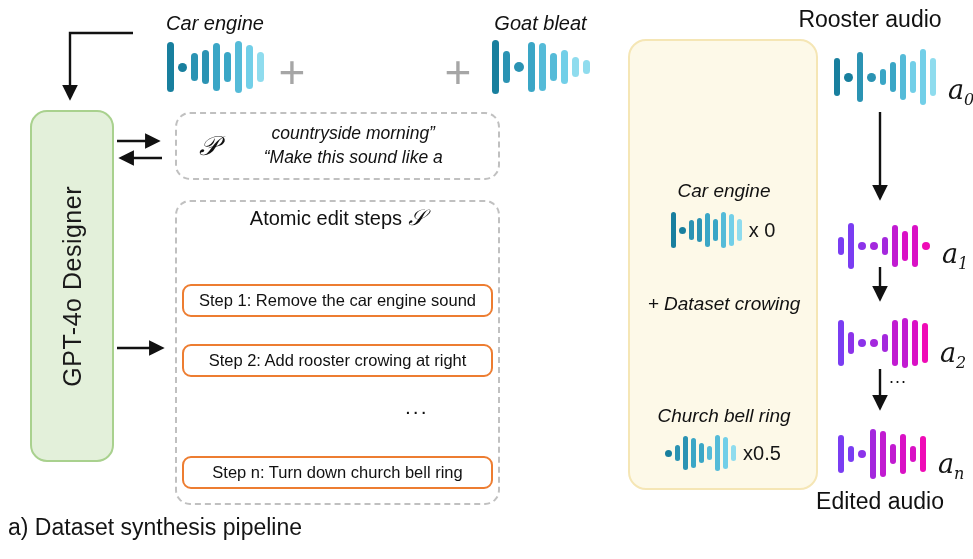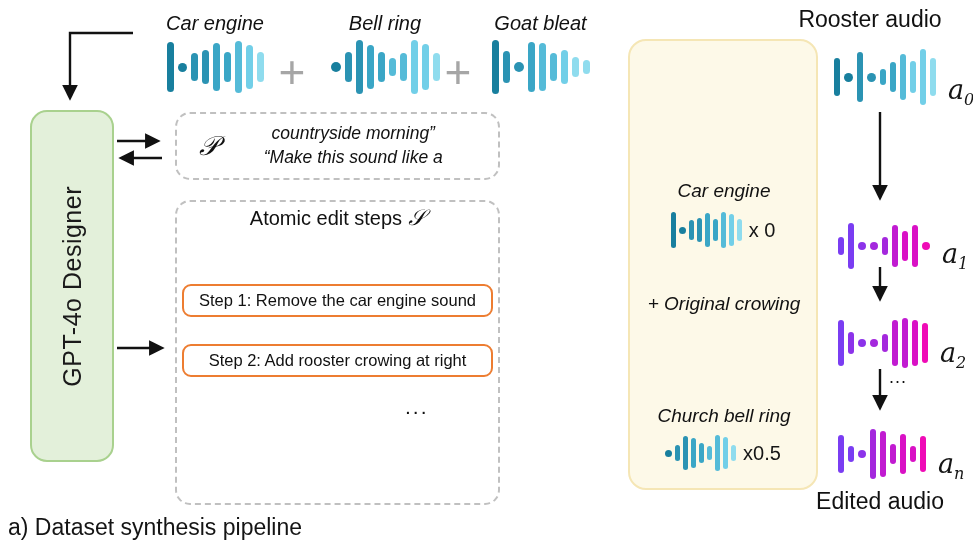--- a/index.html
+++ b/index.html
@@ -109,35 +109,20 @@
         <span class="wbar" style="height: 28px; width: 7px; background: rgb(43, 147, 179);"></span>
         <span class="wbar" style="height: 34px; width: 7px; background: rgb(43, 147, 179);"></span>
         <span class="wbar" style="height: 48px; width: 7px; background: rgb(58, 166, 198);"></span>
         <span class="wbar" style="height: 30px; width: 7px; background: rgb(58, 166, 198);"></span>
         <span class="wbar" style="height: 52px; width: 7px; background: rgb(85, 187, 216);"></span>
         <span class="wbar" style="height: 44px; width: 7px; background: rgb(114, 207, 232);"></span>
         <span class="wbar" style="height: 30px; width: 7px; background: rgb(143, 220, 238);"></span>
       </div>
   </div>
   <div class="abs plus" style="left:292px;top:72px;">+</div>
-  <div class="abs src" style="left:325px;top:12px;width:120px;">
-    <div class="src-label">Bell ring</div>
-    <div class="wave" style="gap: 4px;">
-        <span class="wbar" style="height: 10px; width: 10px; background: rgb(24, 127, 158);"></span>
-        <span class="wbar" style="height: 30px; width: 7px; background: rgb(43, 147, 179);"></span>
-        <span class="wbar" style="height: 54px; width: 7px; background: rgb(43, 147, 179);"></span>
-        <span class="wbar" style="height: 44px; width: 7px; background: rgb(58, 166, 198);"></span>
-        <span class="wbar" style="height: 30px; width: 7px; background: rgb(58, 166, 198);"></span>
-        <span class="wbar" style="height: 18px; width: 7px; background: rgb(85, 187, 216);"></span>
-        <span class="wbar" style="height: 28px; width: 7px; background: rgb(85, 187, 216);"></span>
-        <span class="wbar" style="height: 54px; width: 7px; background: rgb(114, 207, 232);"></span>
-        <span class="wbar" style="height: 46px; width: 7px; background: rgb(114, 207, 232);"></span>
-        <span class="wbar" style="height: 28px; width: 7px; background: rgb(143, 220, 238);"></span>
-      </div>
-  </div>
   <div class="abs plus" style="left:458px;top:72px;">+</div>
   <div class="abs src" style="left:478px;top:12px;width:125px;">
     <div class="src-label">Goat bleat</div>
     <div class="wave" style="gap: 4px;">
         <span class="wbar" style="height: 54px; width: 7px; background: rgb(24, 127, 158);"></span>
         <span class="wbar" style="height: 32px; width: 7px; background: rgb(43, 147, 179);"></span>
         <span class="wbar" style="height: 10px; width: 10px; background: rgb(43, 147, 179);"></span>
         <span class="wbar" style="height: 50px; width: 7px; background: rgb(58, 166, 198);"></span>
         <span class="wbar" style="height: 48px; width: 7px; background: rgb(85, 187, 216);"></span>
         <span class="wbar" style="height: 28px; width: 7px; background: rgb(85, 187, 216);"></span>
@@ -154,41 +139,42 @@
       <div>“Make this sound like a</div>
     </div>
   </div>
 
   <div class="abs dashed-box steps-box"></div>
   <div class="abs steps-title">
     <span>Atomic edit steps</span><span class="script">𝒮</span>
   </div>
   <div class="abs step-box" style="top:240px;margin-top:44px;">Step 1: Remove the car engine sound</div>
   <div class="abs step-box" style="top:344px;">Step 2: Add rooster crowing at right</div>
+  <div class="abs step-box" style="top:456px;">Step n: Turn down church bell ring</div>
   <div class="abs ellipsis" style="left:405px;top:395px;">...</div>
 
   <div class="abs composer-box"></div>
 
   <div class="abs comp-label" style="top:180px;">Car engine</div>
   <div class="abs comp-row" style="top:207px;">
     <div class="wave" style="gap: 3px;">
         <span class="wbar" style="height: 36px; width: 5px; background: rgb(24, 127, 158);"></span>
         <span class="wbar" style="height: 7px; width: 7px; background: rgb(24, 127, 158);"></span>
         <span class="wbar" style="height: 20px; width: 5px; background: rgb(43, 147, 179);"></span>
         <span class="wbar" style="height: 24px; width: 5px; background: rgb(43, 147, 179);"></span>
         <span class="wbar" style="height: 34px; width: 5px; background: rgb(58, 166, 198);"></span>
         <span class="wbar" style="height: 22px; width: 5px; background: rgb(58, 166, 198);"></span>
         <span class="wbar" style="height: 36px; width: 5px; background: rgb(85, 187, 216);"></span>
         <span class="wbar" style="height: 32px; width: 5px; background: rgb(114, 207, 232);"></span>
         <span class="wbar" style="height: 22px; width: 5px; background: rgb(143, 220, 238);"></span>
       </div>
     <div class="comp-mod">x 0</div>
   </div>
 
-  <div class="abs comp-label" style="top:293px;">+ Original crowing</div>
+  <div class="abs comp-label" style="top:293px;">+ Dataset crowing</div>
 
   <div class="abs comp-label" style="top:405px;">Church bell ring</div>
   <div class="abs comp-row" style="top:430px;">
     <div class="wave" style="gap: 3px;">
         <span class="wbar" style="height: 7px; width: 7px; background: rgb(24, 127, 158);"></span>
         <span class="wbar" style="height: 16px; width: 5px; background: rgb(43, 147, 179);"></span>
         <span class="wbar" style="height: 34px; width: 5px; background: rgb(43, 147, 179);"></span>
         <span class="wbar" style="height: 30px; width: 5px; background: rgb(58, 166, 198);"></span>
         <span class="wbar" style="height: 20px; width: 5px; background: rgb(58, 166, 198);"></span>
         <span class="wbar" style="height: 14px; width: 5px; background: rgb(85, 187, 216);"></span>

